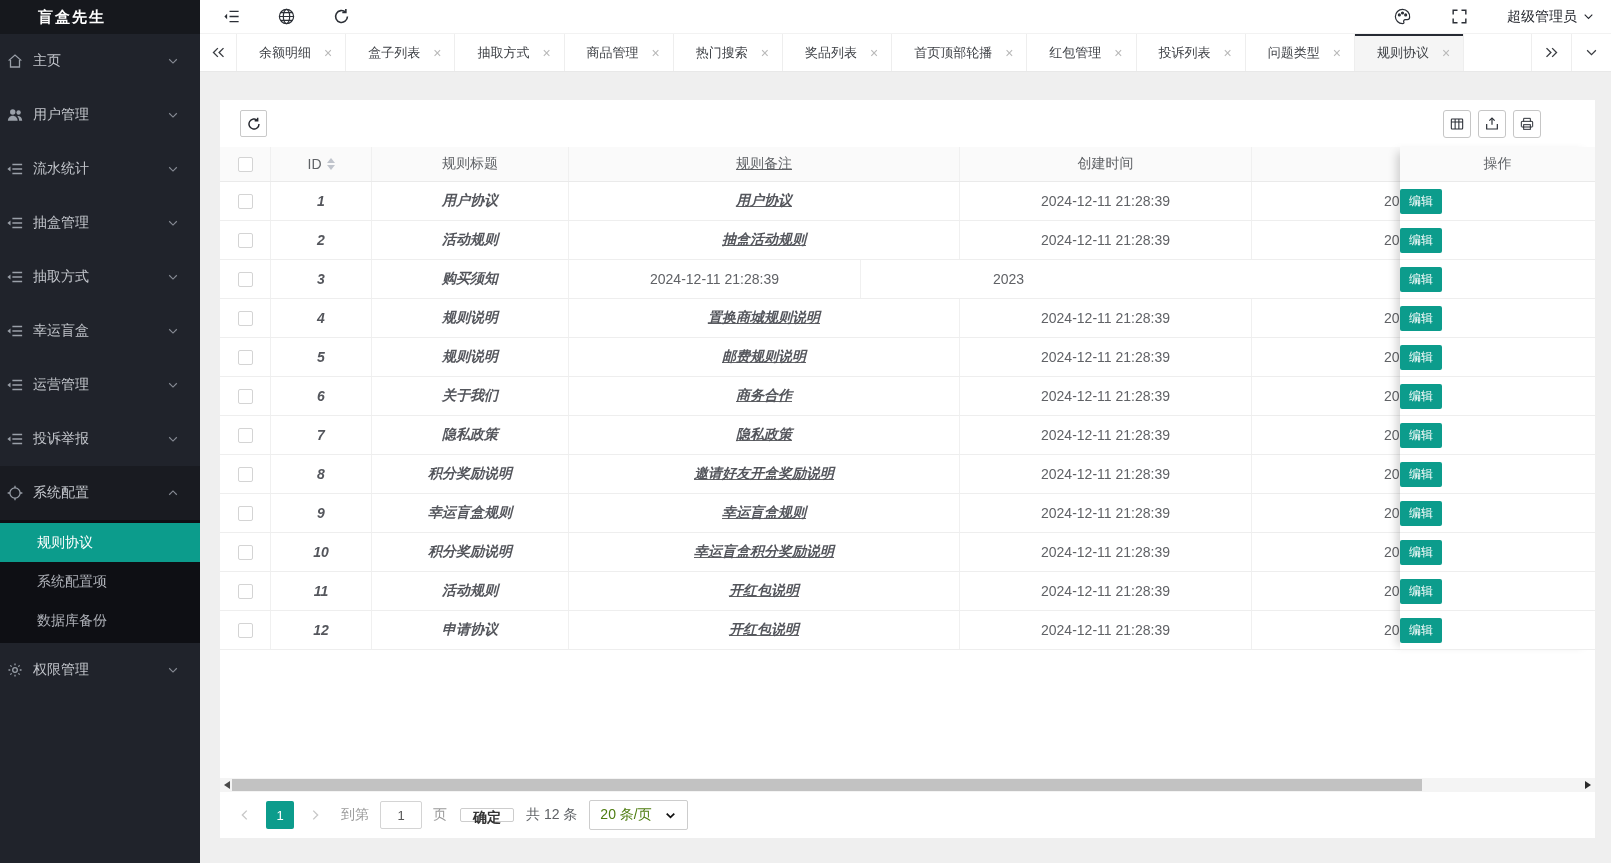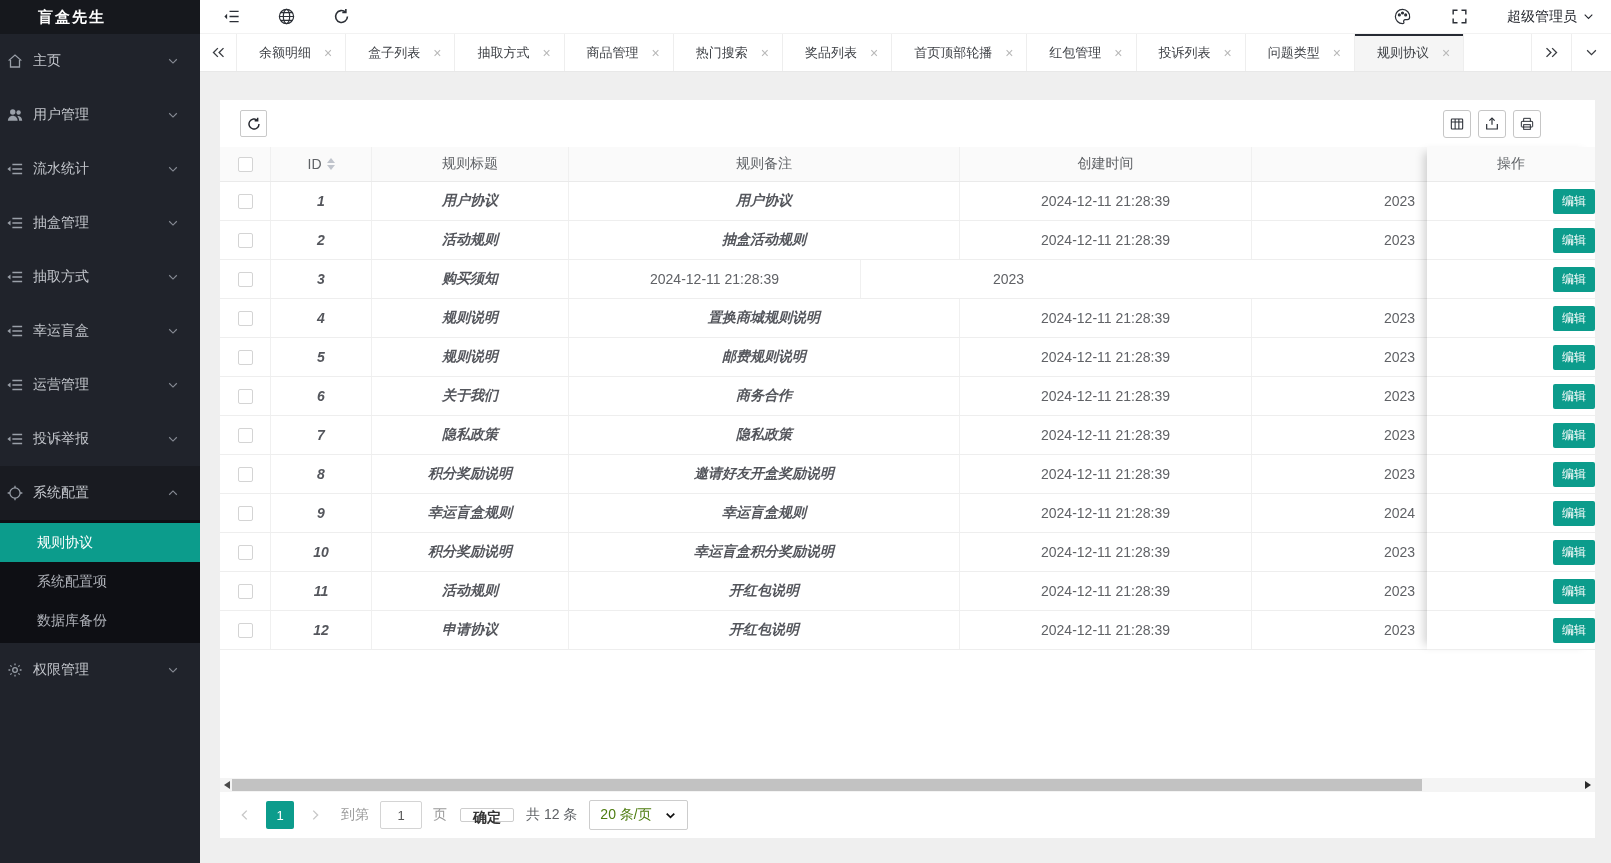--- a/index.html
+++ b/index.html
@@ -57,34 +57,34 @@
 
   
   .table-zone { position:relative; width:1375px; flex-shrink:0; }
   .tbl { width:1327px; font-size:14px; }
   .thead { display:flex; height:35px; background:#fafafa; border-bottom:1px solid #eaeaea; color:#5f6266; }
   .tr { display:flex; height:39px; border-bottom:1px solid #eeeeee; background:#fff; }
   .th,.td { display:flex; align-items:center; justify-content:center; border-right:1px solid #f0f0f0; height:100%; overflow:hidden; }
   .c-check { width:51px; }
   .c-id { width:101px; }
   .c-title { width:197px; }
-  .c-remark { width:391px; }
+  .c-remark { width:391px;text-decoration:underline; }
   .c-created { width:292px; }
   .c-updated { width:295px; border-right:none; }
   .td { color:#606266; }
   .em { font-style:italic; font-weight:bold; color:#54565c; }
   .cb { width:15px; height:15px; border:1px solid #d4d4d4; border-radius:2px; background:#fff; cursor:pointer; }
   .sort { display:flex; flex-direction:column; margin-left:5px; }
   .sort i { display:block; width:0; height:0; border-left:4px solid transparent; border-right:4px solid transparent; }
   .sort .up { border-bottom:5px solid #c0c4cc; margin-bottom:2px; }
   .sort .dn { border-top:5px solid #c0c4cc; }
 
-  .fixed-col { position:absolute; top:0; right:0; width:168px; background:#fff; box-shadow:-8px 0 9px -5px rgba(0,0,0,0.18); }
+  .fixed-col { position:absolute; top:0; right:0; width:195px; background:#fff; box-shadow:-8px 0 9px -5px rgba(0,0,0,0.18); }
   .fc-head { height:35px; background:#fafafa; border-bottom:1px solid #eaeaea; display:flex; align-items:center; justify-content:center; color:#5f6266; font-size:14px; }
-  .fc-cell { height:39px; border-bottom:1px solid #eee; display:flex; align-items:center; justify-content:flex-end; }
+  .fc-cell { height:39px; border-bottom:1px solid #eee; display:flex; align-items:center; justify-content:flex-start; }
   .btn-edit { background:#0c9c8c; color:#fff; border:none; border-radius:2px; font-size:12px; padding:4px 9px; cursor:pointer; font-family:inherit; }
 
   .filler { flex:1; }
 
   
   .hscroll { height:14px; flex-shrink:0; background:#f4f4f4; position:relative; }
   .hs-thumb { position:absolute; left:12px; top:1px; width:1190px; height:12px; background:#c2c2c2; cursor:pointer; }
   .hs-arrow { position:absolute; top:3px; width:0; height:0; border-top:4px solid transparent; border-bottom:4px solid transparent; cursor:pointer; }
   .hs-left { left:4px; border-right:6px solid #4a4a4a; }
   .hs-right { right:4px; border-left:6px solid #2b2b2b; }

